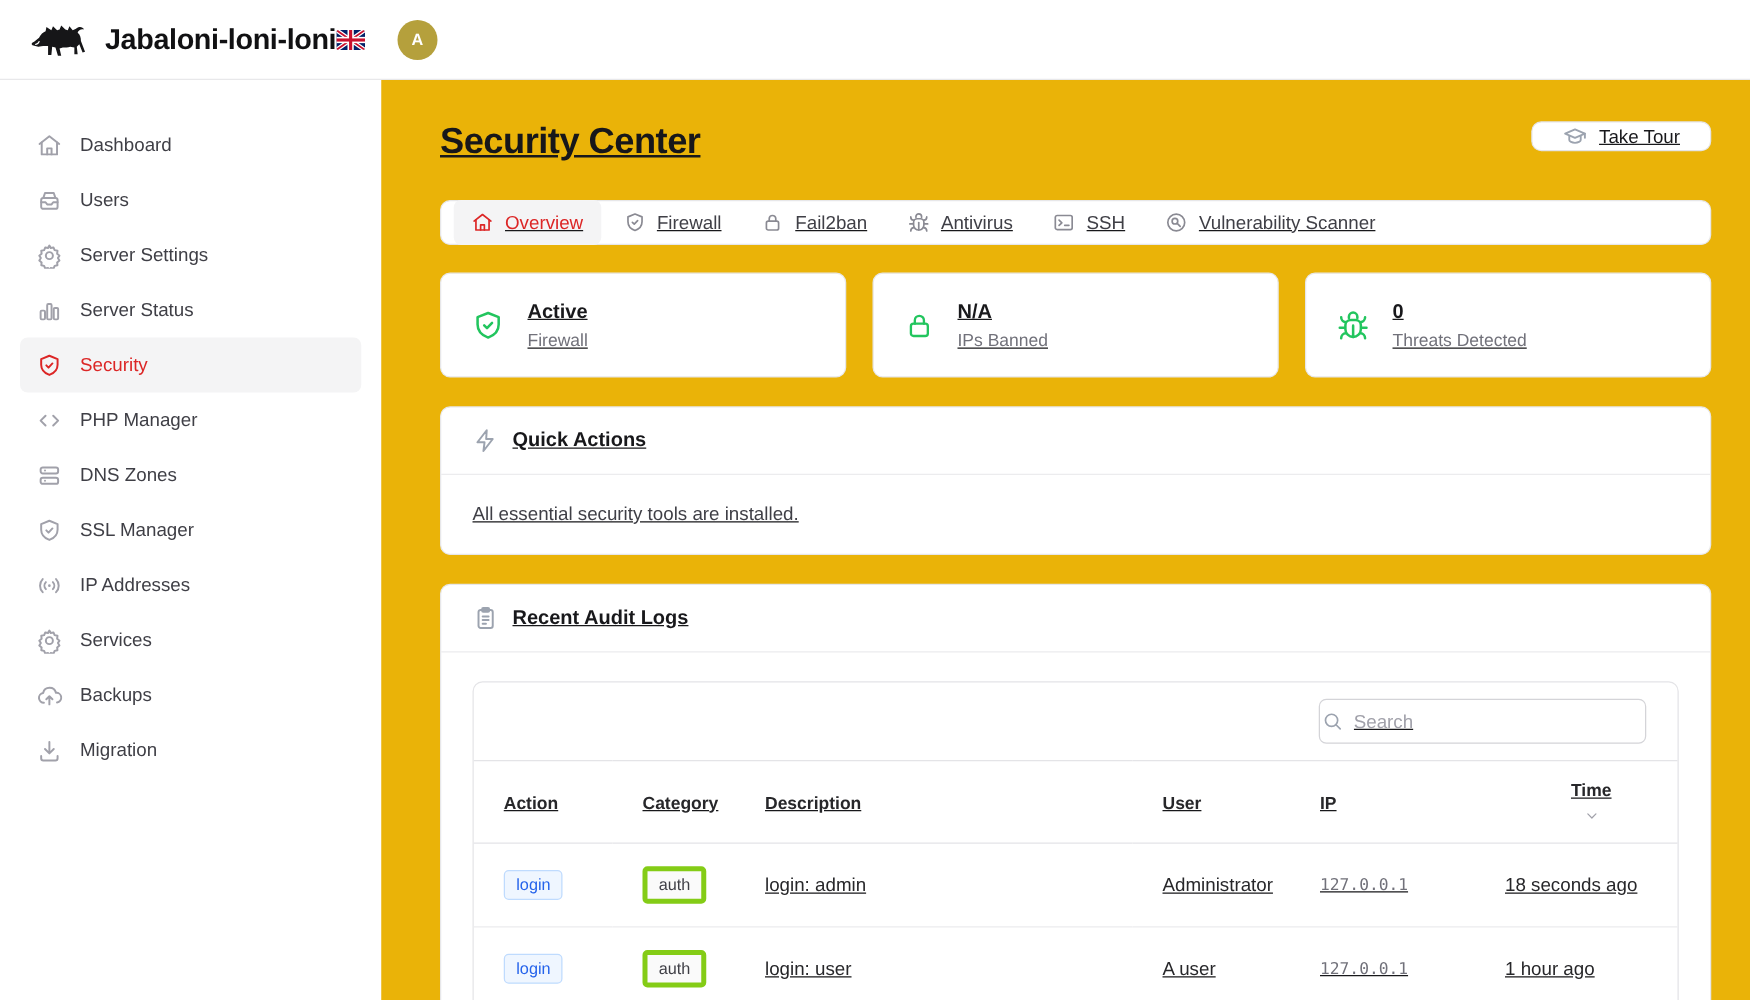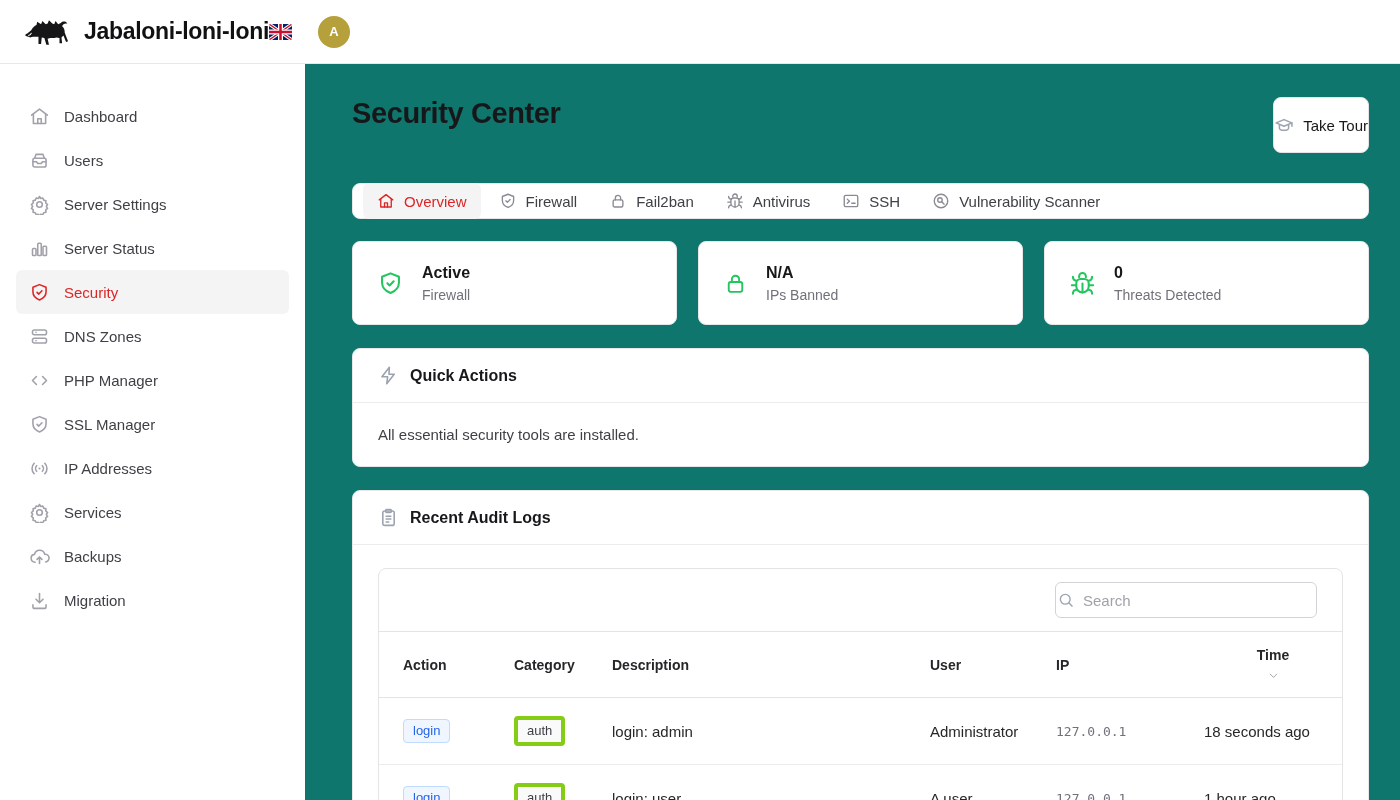--- a/index.html
+++ b/index.html
@@ -19,27 +19,27 @@
   
   .shell { display:flex; height:736px; }
   .sidebar { width:305px; background:#fff; padding-top:30px; flex-shrink:0; }
   .side-item { height:44px; margin:0 16px; border-radius:6px; display:flex; align-items:center;
     gap:14px; padding:0 12px; font-size:15px; font-weight:500; color:#3f3f46; cursor:pointer; }
   .side-item .ic { width:22px; height:22px; display:flex; align-items:center; justify-content:center; }
   .side-item svg { stroke:#a1a1aa; }
   .side-item.active { background:#f4f4f5; color:#dc2626; }
   .side-item.active svg { stroke:#dc2626; }
 
-  .main { flex:1; background:#0f766e; padding:33px 31px 0 47px; overflow:hidden; }
+  .main { flex:1; background:#eab308; padding:33px 31px 0 47px; overflow:hidden;text-decoration:underline; }
 
   
   .title-row { display:flex; align-items:flex-start; justify-content:space-between; }
   .page-title { font-size:29px; font-weight:700; letter-spacing:-0.4px; color:#17171a; }
-  .tour-btn { height:56px; background:#fff; border:1px solid #e4e4e7; border-radius:8px;
-    display:flex; align-items:center; gap:9px; padding:0 0; font-size:15px; color:#18181b; cursor:pointer; }
+  .tour-btn { height:24px; background:#fff; border:1px solid #e4e4e7; border-radius:8px;
+    display:flex; align-items:center; gap:9px; padding:0 24px; font-size:15px; color:#18181b; cursor:pointer; }
   .tour-btn svg { stroke:#9ca3af; }
 
   
   .tabs-card { margin-top:30px; background:#fff; border:1px solid #e7e7e9; border-radius:8px;
     height:36px; display:flex; align-items:center; padding:0 10px; gap:4px; }
   .tab { height:36px; border-radius:6px; display:flex; align-items:center; gap:9px;
     padding:0 14px; font-size:15px; font-weight:500; color:#3f3f46; cursor:pointer; white-space:nowrap; }
   .tab svg { stroke:#8a8a93; }
   .tab.active { background:#f4f4f5; color:#dc2626; }
   .tab.active svg { stroke:#dc2626; }
@@ -160,35 +160,35 @@
           <svg class="stroke" width="21" height="21" viewBox="0 0 24 24">
             <path d="M12 3l7.5 3v5.2c0 4.8-3.6 7.9-7.5 9.3-3.9-1.4-7.5-4.5-7.5-9.3V6z"></path>
             <path d="M9.2 11.8l2 2 3.6-3.8"></path>
           </svg>
         </span>
       <span>Security</span>
     </div>
     <div class="side-item">
       <span class="ic">
           <svg class="stroke" width="21" height="21" viewBox="0 0 24 24">
+            <path d="M8.5 7.5 4 12l4.5 4.5"></path>
+            <path d="M15.5 7.5 20 12l-4.5 4.5"></path>
+          </svg>
+        </span>
+      <span>PHP Manager</span>
+    </div>
+    <div class="side-item">
+      <span class="ic">
+          <svg class="stroke" width="21" height="21" viewBox="0 0 24 24">
             <rect x="4" y="4.5" width="16" height="5.5" rx="2"></rect>
             <rect x="4" y="14" width="16" height="5.5" rx="2"></rect>
             <path d="M8 7.25h.01M8 16.75h.01"></path>
           </svg>
         </span>
       <span>DNS Zones</span>
-    </div>
-    <div class="side-item">
-      <span class="ic">
-          <svg class="stroke" width="21" height="21" viewBox="0 0 24 24">
-            <path d="M8.5 7.5 4 12l4.5 4.5"></path>
-            <path d="M15.5 7.5 20 12l-4.5 4.5"></path>
-          </svg>
-        </span>
-      <span>PHP Manager</span>
     </div>
     <div class="side-item">
       <span class="ic">
           <svg class="stroke" width="21" height="21" viewBox="0 0 24 24">
             <path d="M12 3l7.5 3v5.2c0 4.8-3.6 7.9-7.5 9.3-3.9-1.4-7.5-4.5-7.5-9.3V6z"></path>
             <path d="M9.2 11.8l2 2 3.6-3.8"></path>
           </svg>
         </span>
       <span>SSL Manager</span>
     </div>

